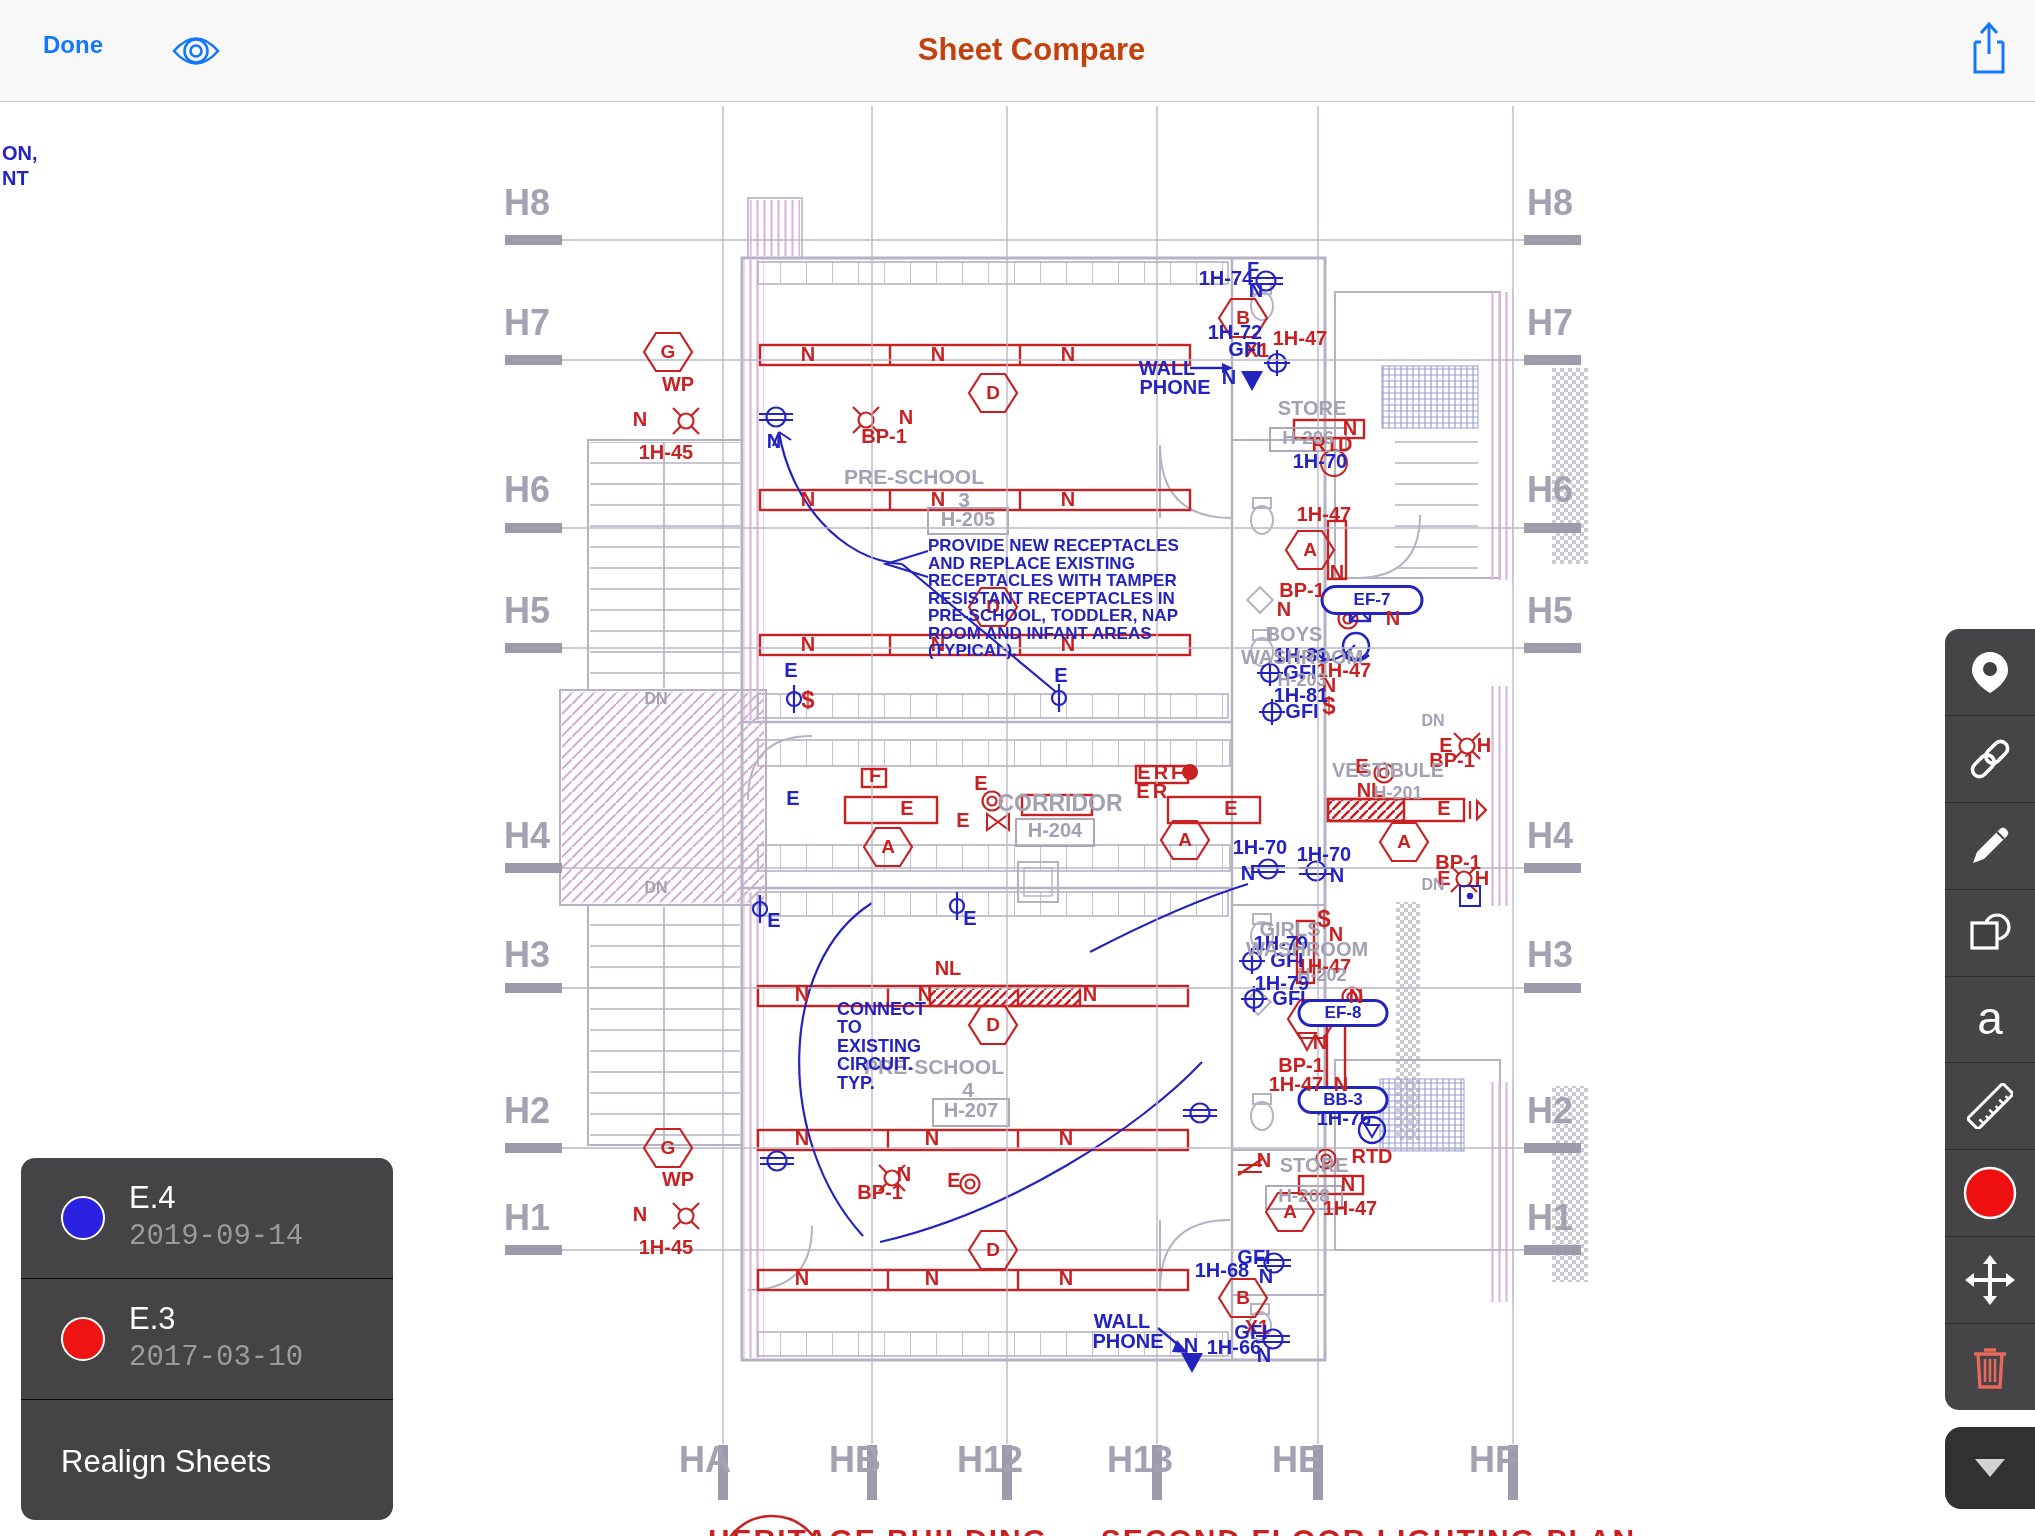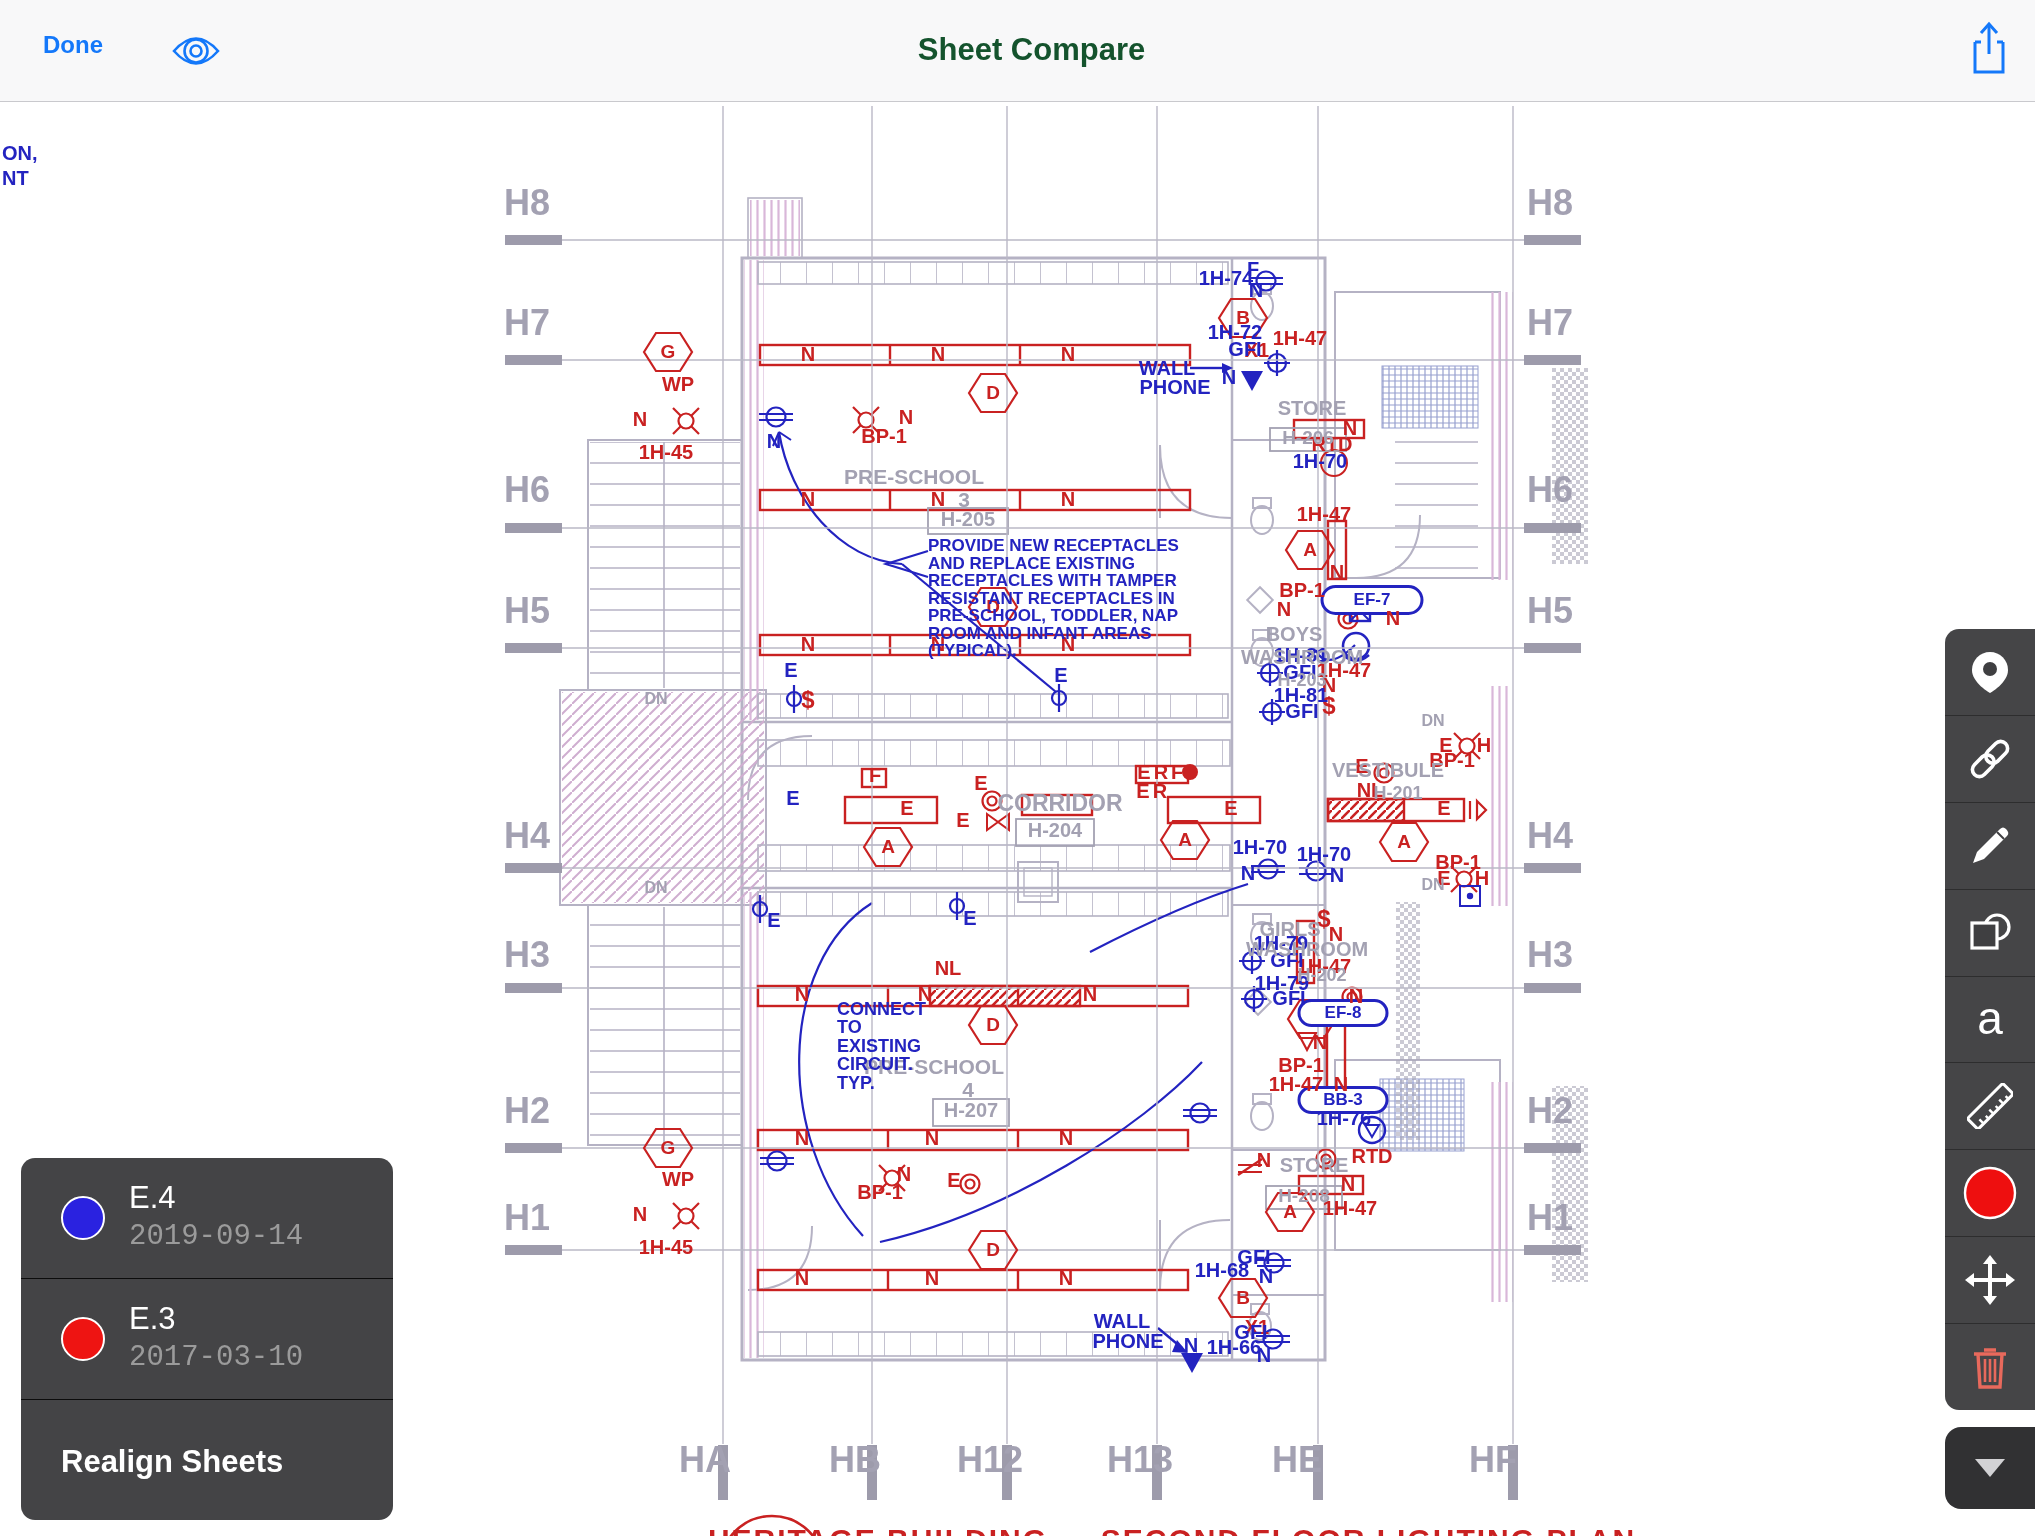--- a/index.html
+++ b/index.html
@@ -3,29 +3,29 @@
 <meta charset="utf-8">
 <style>
   html,body{margin:0;padding:0;background:#fff;}
   body{width:2035px;height:1536px;overflow:hidden;position:relative;
        font-family:"Liberation Sans",sans-serif;-webkit-font-smoothing:antialiased;}
   
   .nav{position:absolute;left:0;top:0;width:2035px;height:101px;background:#f8f8f9;
        border-bottom:1px solid #c9c9cd;z-index:30;}
   .nav .done{position:absolute;left:43px;top:31px;font-size:24px;font-weight:700;color:#1478fa;cursor:pointer;}
   .nav .eye{position:absolute;left:170px;top:30px;width:52px;height:42px;cursor:pointer;}
-  .nav .title{position:absolute;left:0;right:0;top:32px;text-align:center;font-size:31px;font-weight:700;color:#14532d;padding-left:28px;}
+  .nav .title{position:absolute;left:0;right:0;top:32px;text-align:center;font-size:31px;font-weight:700;color:#c2410c;padding-left:28px;}
   .nav .share{position:absolute;right:22px;top:20px;width:48px;height:58px;cursor:pointer;}
   
   #plan{position:absolute;left:0;top:0;z-index:1;}
   
   .legend{position:absolute;left:21px;top:1158px;width:372px;height:362px;background:rgba(62,62,64,.97);
           border-radius:14px;z-index:40;overflow:hidden;color:#fff;}
   .legend .row{height:120px;border-bottom:1px solid #0c0c0c;position:relative;cursor:pointer;}
-  .legend .row:last-child{border-bottom:none;font-weight:bold;}
+  .legend .row:last-child{border-bottom:none;}
   .dot{position:absolute;left:40px;top:38px;width:44px;height:44px;border-radius:50%;border:2px solid #fff;box-sizing:border-box;}
   .sheetname{position:absolute;left:108px;top:22px;font-size:31px;color:#fff;}
   .sheetdate{position:absolute;left:108px;top:62px;font-size:29px;color:#9b9b9b;font-family:Liberation Mono, monospace;}
   .realign{position:absolute;left:40px;top:44px;font-size:31px;color:#fff;}
   
   .tools{position:absolute;left:1945px;top:629px;width:90px;height:781px;background:rgba(63,63,65,.97);
          border-radius:14px 0 0 14px;z-index:40;display:flex;flex-direction:column;}
   .tool{flex:1;display:flex;align-items:center;justify-content:center;border-bottom:1px solid rgba(0,0,0,.35);cursor:pointer;}
   .tool:last-child{border-bottom:none;}
   .collapse{position:absolute;left:1945px;top:1427px;width:90px;height:82px;background:rgba(42,42,44,.97);

